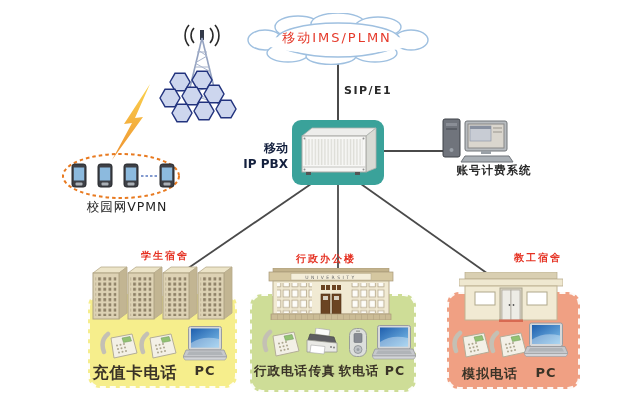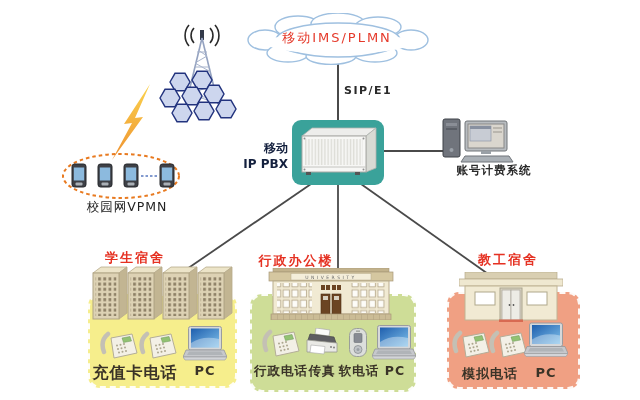--- a/index.html
+++ b/index.html
@@ -14,21 +14,21 @@
              font-size:11px;letter-spacing:1.5px;white-space:nowrap;text-align:right;}
   .pbx-box{position:absolute;left:292px;top:120px;width:92px;height:65px;
            background:#3aa29a;border-radius:9px;}
   .pbx-label{position:absolute;left:238px;top:141px;width:50px;text-align:right;
              color:#14203e;font-weight:bold;font-size:12px;line-height:1.3;white-space:nowrap;}
   .billing-label{position:absolute;left:494px;top:163px;transform:translateX(-50%);
                  color:#2a2a2a;font-weight:bold;font-size:11.5px;letter-spacing:1px;white-space:nowrap;}
   .vpmn-label{position:absolute;left:127px;top:199px;transform:translateX(-50%);
               color:#222;font-weight:normal;font-size:12.5px;letter-spacing:1px;white-space:nowrap;}
   .zone-title{position:absolute;transform:translateX(-50%);color:#e53122;font-weight:bold;
-              font-size:13px;letter-spacing:2px;white-space:nowrap;}
+              font-size:10px;letter-spacing:2px;white-space:nowrap;margin-left:30px;}
   .zone-area{position:absolute;border:2px dashed rgba(255,255,255,.92);border-radius:12px;}
   .zone-student{background:#f6ee8c;}
   .zone-admin{background:#cedd97;}
   .zone-faculty{background:#f0a083;}
   .dev-label{position:absolute;transform:translateX(-50%);color:#3a3327;font-weight:bold;
              font-size:12px;letter-spacing:1px;white-space:nowrap;}
 </style>
 </head>
 <body>
 

